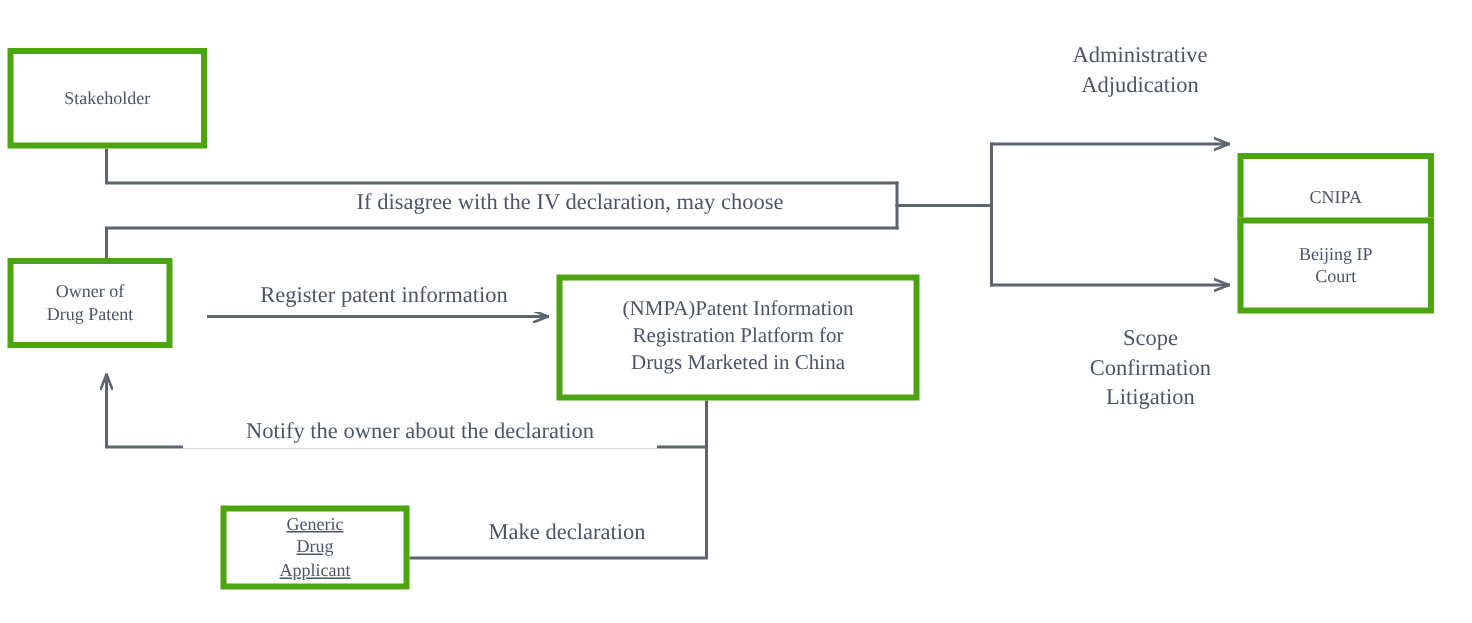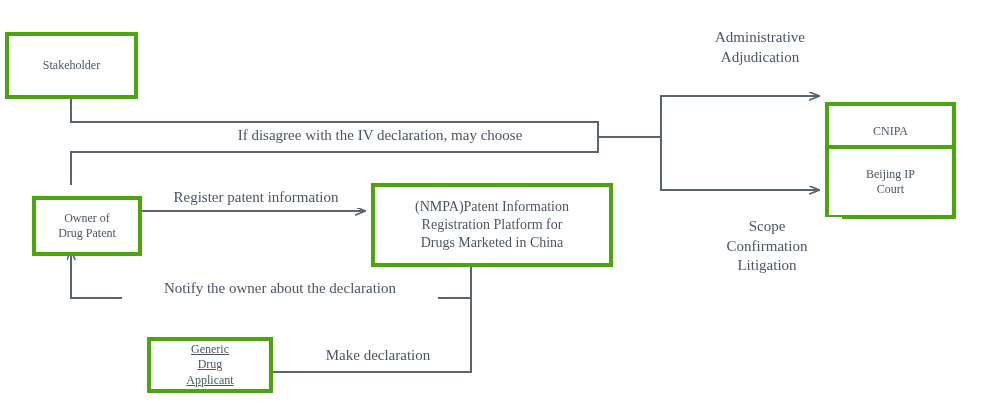--- a/index.html
+++ b/index.html
@@ -49,25 +49,25 @@
     color: #4a5568;
     font-size: 15px;
     line-height: 1.3;
     text-align: center;
     background: #ffffff;
     white-space: pre-line;
     z-index: 4;
   }
   
   #node-stakeholder      { left: 5px;   top: 32px;  width: 133px; height: 67px; }
-  #node-owner            { left: 5px;   top: 196px; width: 110px; height: 60px; margin-left: 27px; }
+  #node-owner            { left: 5px;   top: 172px; width: 110px; height: 60px; }
   #node-nmpa             { left: 371px; top: 183px; width: 242px; height: 84px; font-size: 14px; }
   #node-generic          { left: 147px; top: 337px; width: 126px; height: 56px; text-decoration: underline; }
   #node-cnipa            { left: 825px; top: 66px;  width: 131px; height: 59px; margin-top: 36px; }
-  #node-beijing          { left: 825px; top: 145px; width: 131px; height: 74px; }
+  #node-beijing          { left: 825px; top: 145px; width: 131px; height: 64px; }
   
   #label-disagree        { left: 178px; top: 126px; width: 404px; }
   #label-admin           { left: 670px; top: 28px;  width: 180px; }
   #label-scope           { left: 692px; top: 217px; width: 150px; }
   #label-register        { left: 148px; top: 188px; width: 216px; }
   #label-notify          { left: 122px; top: 279px; width: 316px; }
   #label-make-decl       { left: 300px; top: 346px; width: 156px; }
 </style>
 </head>
 <body>

